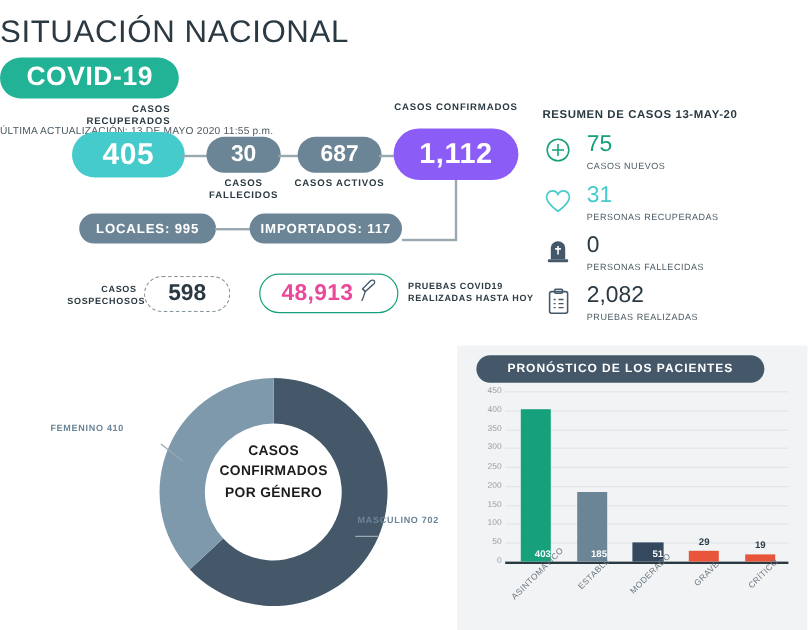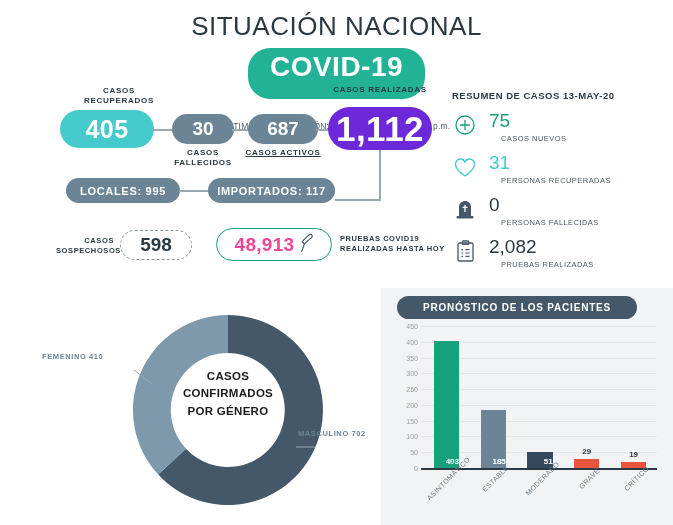--- a/index.html
+++ b/index.html
@@ -11,37 +11,37 @@
     width: 673px;
     height: 525px;
     font-family: "Liberation Sans", sans-serif;
     color: #2b3a42;
     position: relative;
     overflow: hidden;
   }
   .page { position: relative; width: 673px; height: 525px; }
 
   
-  .header { text-align: center; padding-top: 12px; }
+  .header { text-align: left; padding-top: 12px; }
   .title {
     font-size: 26px;
     font-weight: 400;
     letter-spacing: 0.5px;
     color: #2b3a42;
     line-height: 1.1;
   }
   .covid-pill {
     display: inline-block;
     margin-top: 7px;
     background: #22b396;
     color: #ffffff;
-    font-size: 28px;
+    font-size: 22px;
     font-weight: bold;
     letter-spacing: 0.5px;
-    padding: 3px 22px 16px 22px;
+    padding: 3px 22px 5px 22px;
     border-radius: 22px;
   }
   .subtitle {
     margin-top: 22px;
     font-size: 8.5px;
     letter-spacing: 0.2px;
     color: #4c5b63;
   }
 
   
@@ -68,35 +68,35 @@
   .pill-fallecidos {
     left: 172px; top: 26px; width: 62px; height: 30px;
     background: #6b8596; font-size: 19px;
   }
   .pill-activos {
     left: 248px; top: 26px; width: 70px; height: 30px;
     background: #6b8596; font-size: 19px;
   }
   .pill-confirmados {
     left: 328px; top: 19px; width: 104px; height: 43px;
-    background: #6d28d9; font-size: 35px; letter-spacing: 0.5px;
+    background: #8b5cf6; font-size: 24px; letter-spacing: 0.5px;
   }
   .cap {
     position: absolute;
     text-align: center;
     font-size: 8px;
     font-weight: bold;
     letter-spacing: 0.7px;
     line-height: 1.25;
     color: #2b3a42;
   }
-  .cap-recuperados { left: 72px; top: -2px; width: 94px; }
+  .cap-recuperados { left: 48px; top: -2px; width: 94px; text-align: right; }
   .cap-confirmados { left: 325px; top: -3px; width: 110px; }
   .cap-fallecidos { left: 167px; top: 60px; width: 72px; }
-  .cap-activos { left: 245px; top: 60px; width: 76px; text-decoration: underline; }
+  .cap-activos { left: 245px; top: 60px; width: 76px; }
 
   .conn {
     position: absolute;
     background: #9aa8b0;
     height: 1.5px;
   }
   .c1 { left: 152px; top: 41px; width: 22px; }
   .c2 { left: 232px; top: 41px; width: 18px; }
   .c3 { left: 316px; top: 41px; width: 14px; }
 
@@ -152,21 +152,20 @@
   .sum-item { display: flex; align-items: flex-start; gap: 11px; margin-bottom: 9px; }
   .sum-icon { width: 26px; height: 30px; flex: 0 0 26px; display:flex; align-items:center; justify-content:center; }
   .sum-text { padding-top: 1px; }
   .sum-num { font-size: 19px; line-height: 1; font-weight: 400; }
   .sum-num.green { color: #16a07c; }
   .sum-num.teal { color: #45cbcb; }
   .sum-num.dark { color: #2b3a42; }
   .sum-label {
     font-size: 7.5px; letter-spacing: 0.45px; color: #4c5b63;
     margin-top: 4px;
-    margin-left: 12px;
   }
 
   
   .donut-wrap { position: absolute; left: 30px; top: 292px; width: 355px; height: 230px; }
   .donut-center {
     position: absolute; left: 143px; top: 76px; width: 110px;
     text-align: center; font-size: 11.5px; font-weight: bold;
     line-height: 1.5; color: #1b1b1b; letter-spacing: 0.3px;
   }
   .donut-label {
@@ -242,21 +241,21 @@
       <div class="pill pill-fallecidos">30</div>
       <div class="cap cap-fallecidos">CASOS FALLECIDOS</div>
 
       <div class="conn c2"></div>
 
       <div class="pill pill-activos">687</div>
       <div class="cap cap-activos">CASOS ACTIVOS</div>
 
       <div class="conn c3"></div>
 
-      <div class="cap cap-confirmados">CASOS REALIZADAS</div>
+      <div class="cap cap-confirmados">CASOS CONFIRMADOS</div>
       <div class="pill pill-confirmados">1,112</div>
 
       <div class="v-down"></div>
       <div class="h-left"></div>
     </div>
 
     <div class="row-origen">
       <div class="pill-dark pill-locales">LOCALES: 995</div>
       <div class="conn c4"></div>
       <div class="pill-dark pill-importados">IMPORTADOS: 117</div>

